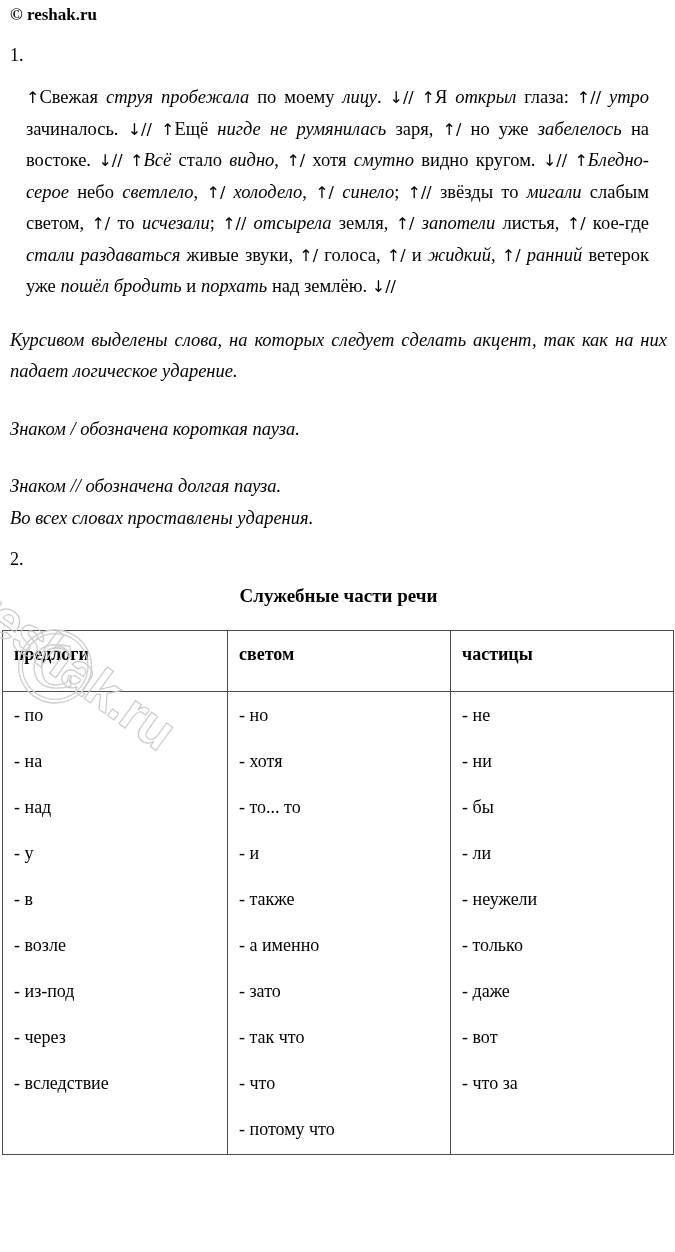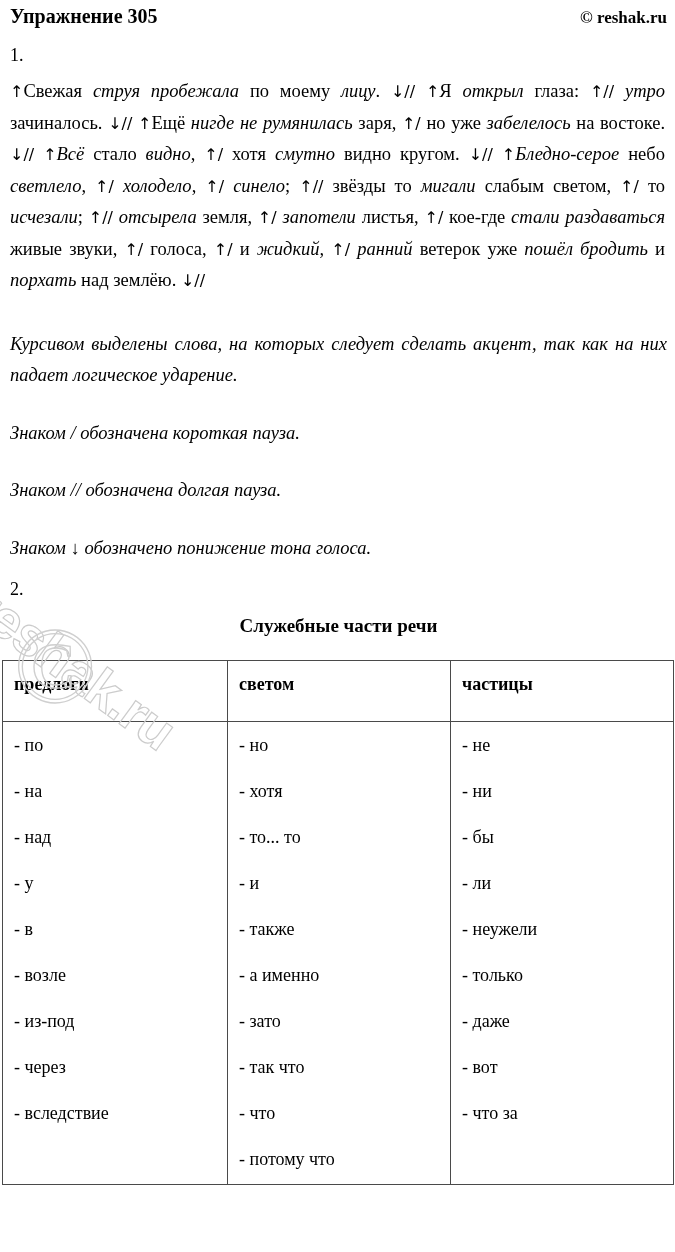--- a/index.html
+++ b/index.html
@@ -59,35 +59,35 @@
     font-size: 18px;
     line-height: 22px;
     margin: 14px 0 10px 0;
   }
 
   .prose {
     font-size: 18.5px;
     line-height: 31.5px;
     text-align: justify;
     text-justify: inter-word;
-    margin: 0;
+    margin: 16px;
     padding-right: 2px;
   }
   .prose i, .note i { font-style: italic; }
 
   .arrow { font-style: normal; font-family: "DejaVu Sans", sans-serif; font-size: 16px; }
 
   .note {
     font-size: 18.5px;
     line-height: 31.5px;
     font-style: italic;
     text-align: justify;
     margin: 0;
   }
-  .note-block { margin-top: 32px; }
+  .note-block { margin-top: 22px; }
   .note-tight { margin-top: 26px; }
 
   .section-heading {
     font-size: 19px;
     font-weight: bold;
     line-height: 24px;
     margin: 14px 0 0 0;
     text-align: center;
   }
 
@@ -162,39 +162,38 @@
     white-space: nowrap;
   }
   .cell-list li:last-child { padding-bottom: 2px; }
 </style>
 </head>
 <body>
 
 <div class="page">
 
   <div class="header">
-    <div class="header-title">Упражнение 305</div>
     <div class="header-copyright">© reshak.ru</div>
   </div>
 
   <div class="watermark">
     <div class="wm-text">reshak.ru</div>
     <div class="wm-copy">©</div>
   </div>
 
   <div class="content">
 
     <div class="item-number">1.</div>
 
     <p class="prose"><span class="arrow">↑</span><span>Свежая </span><i>струя пробежала</i><span> по моему </span><i>лицу</i><span>. </span><span class="arrow">↓//</span><span> </span><span class="arrow">↑</span><span>Я </span><i>открыл</i><span> глаза: </span><span class="arrow">↑//</span><span> </span><i>утро</i><span> зачиналось. </span><span class="arrow">↓//</span><span> </span><span class="arrow">↑</span><span>Ещё </span><i>нигде не румянилась</i><span> заря, </span><span class="arrow">↑/</span><span> но уже </span><i>забелелось</i><span> на востоке. </span><span class="arrow">↓//</span><span> </span><span class="arrow">↑</span><i>Всё</i><span> стало </span><i>видно</i><span>, </span><span class="arrow">↑/</span><span> хотя </span><i>смутно</i><span> видно кругом. </span><span class="arrow">↓//</span><span> </span><span class="arrow">↑</span><i>Бледно-серое</i><span> небо </span><i>светлело</i><span>, </span><span class="arrow">↑/</span><span> </span><i>холодело</i><span>, </span><span class="arrow">↑/</span><span> </span><i>синело</i><span>; </span><span class="arrow">↑//</span><span> звёзды то </span><i>мигали</i><span> слабым светом, </span><span class="arrow">↑/</span><span> то </span><i>исчезали</i><span>; </span><span class="arrow">↑//</span><span> </span><i>отсырела</i><span> земля, </span><span class="arrow">↑/</span><span> </span><i>запотели</i><span> листья, </span><span class="arrow">↑/</span><span> кое-где </span><i>стали раздаваться</i><span> живые звуки, </span><span class="arrow">↑/</span><span> голоса, </span><span class="arrow">↑/</span><span> и </span><i>жидкий,</i><span> </span><span class="arrow">↑/</span><span> </span><i>ранний</i><span> ветерок уже </span><i>пошёл бродить</i><span> и </span><i>порхать</i><span> над землёю. </span><span class="arrow">↓//</span></p>
 
     <p class="note note-block">Курсивом выделены слова, на которых следует сделать акцент, так как на них падает логическое ударение.</p>
     <p class="note note-tight">Знаком / обозначена короткая пауза.</p>
     <p class="note note-tight">Знаком // обозначена долгая пауза.</p>
-    <p class="note note-tight">Знаком ↓ обозначено понижение тона голоса.</p>
+    <p class="note">Во всех словах проставлены ударения.</p>
 
     <div class="item-number">2.</div>
 
     <div class="section-heading">Служебные части речи</div>
   </div>
 
   <div class="table-wrap">
     <table class="parts">
       <colgroup>
           <col class="c1">

